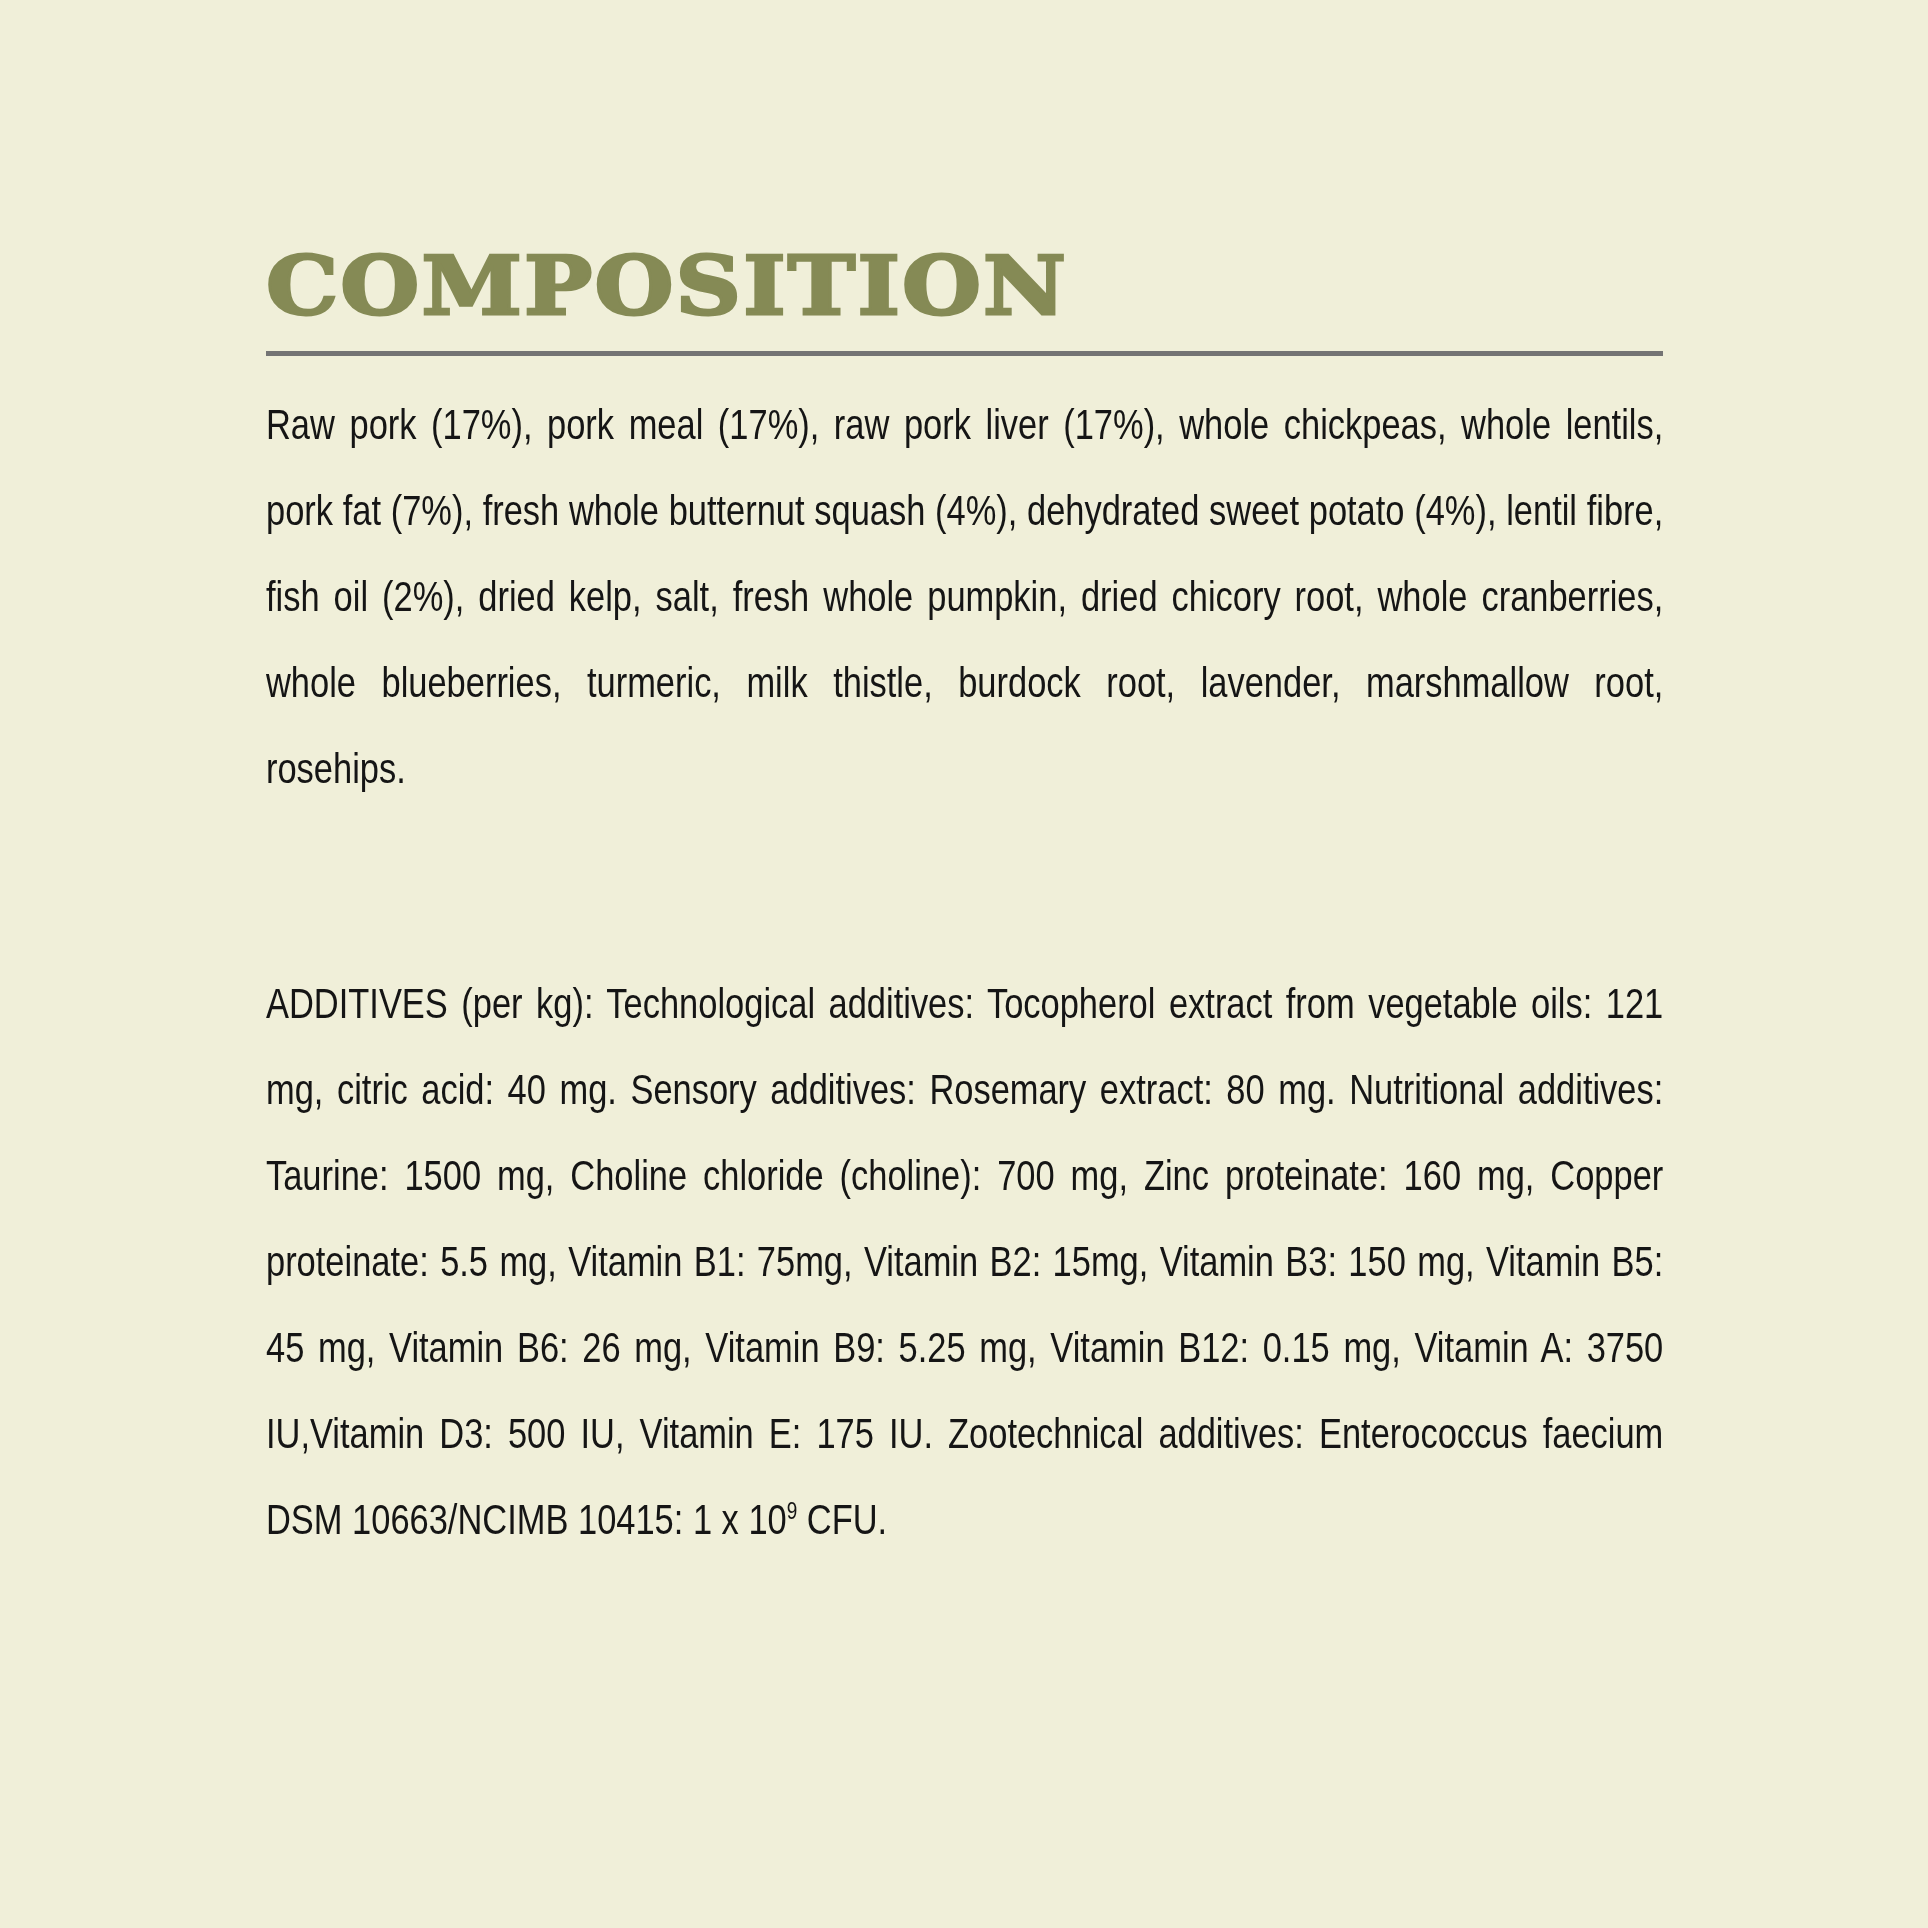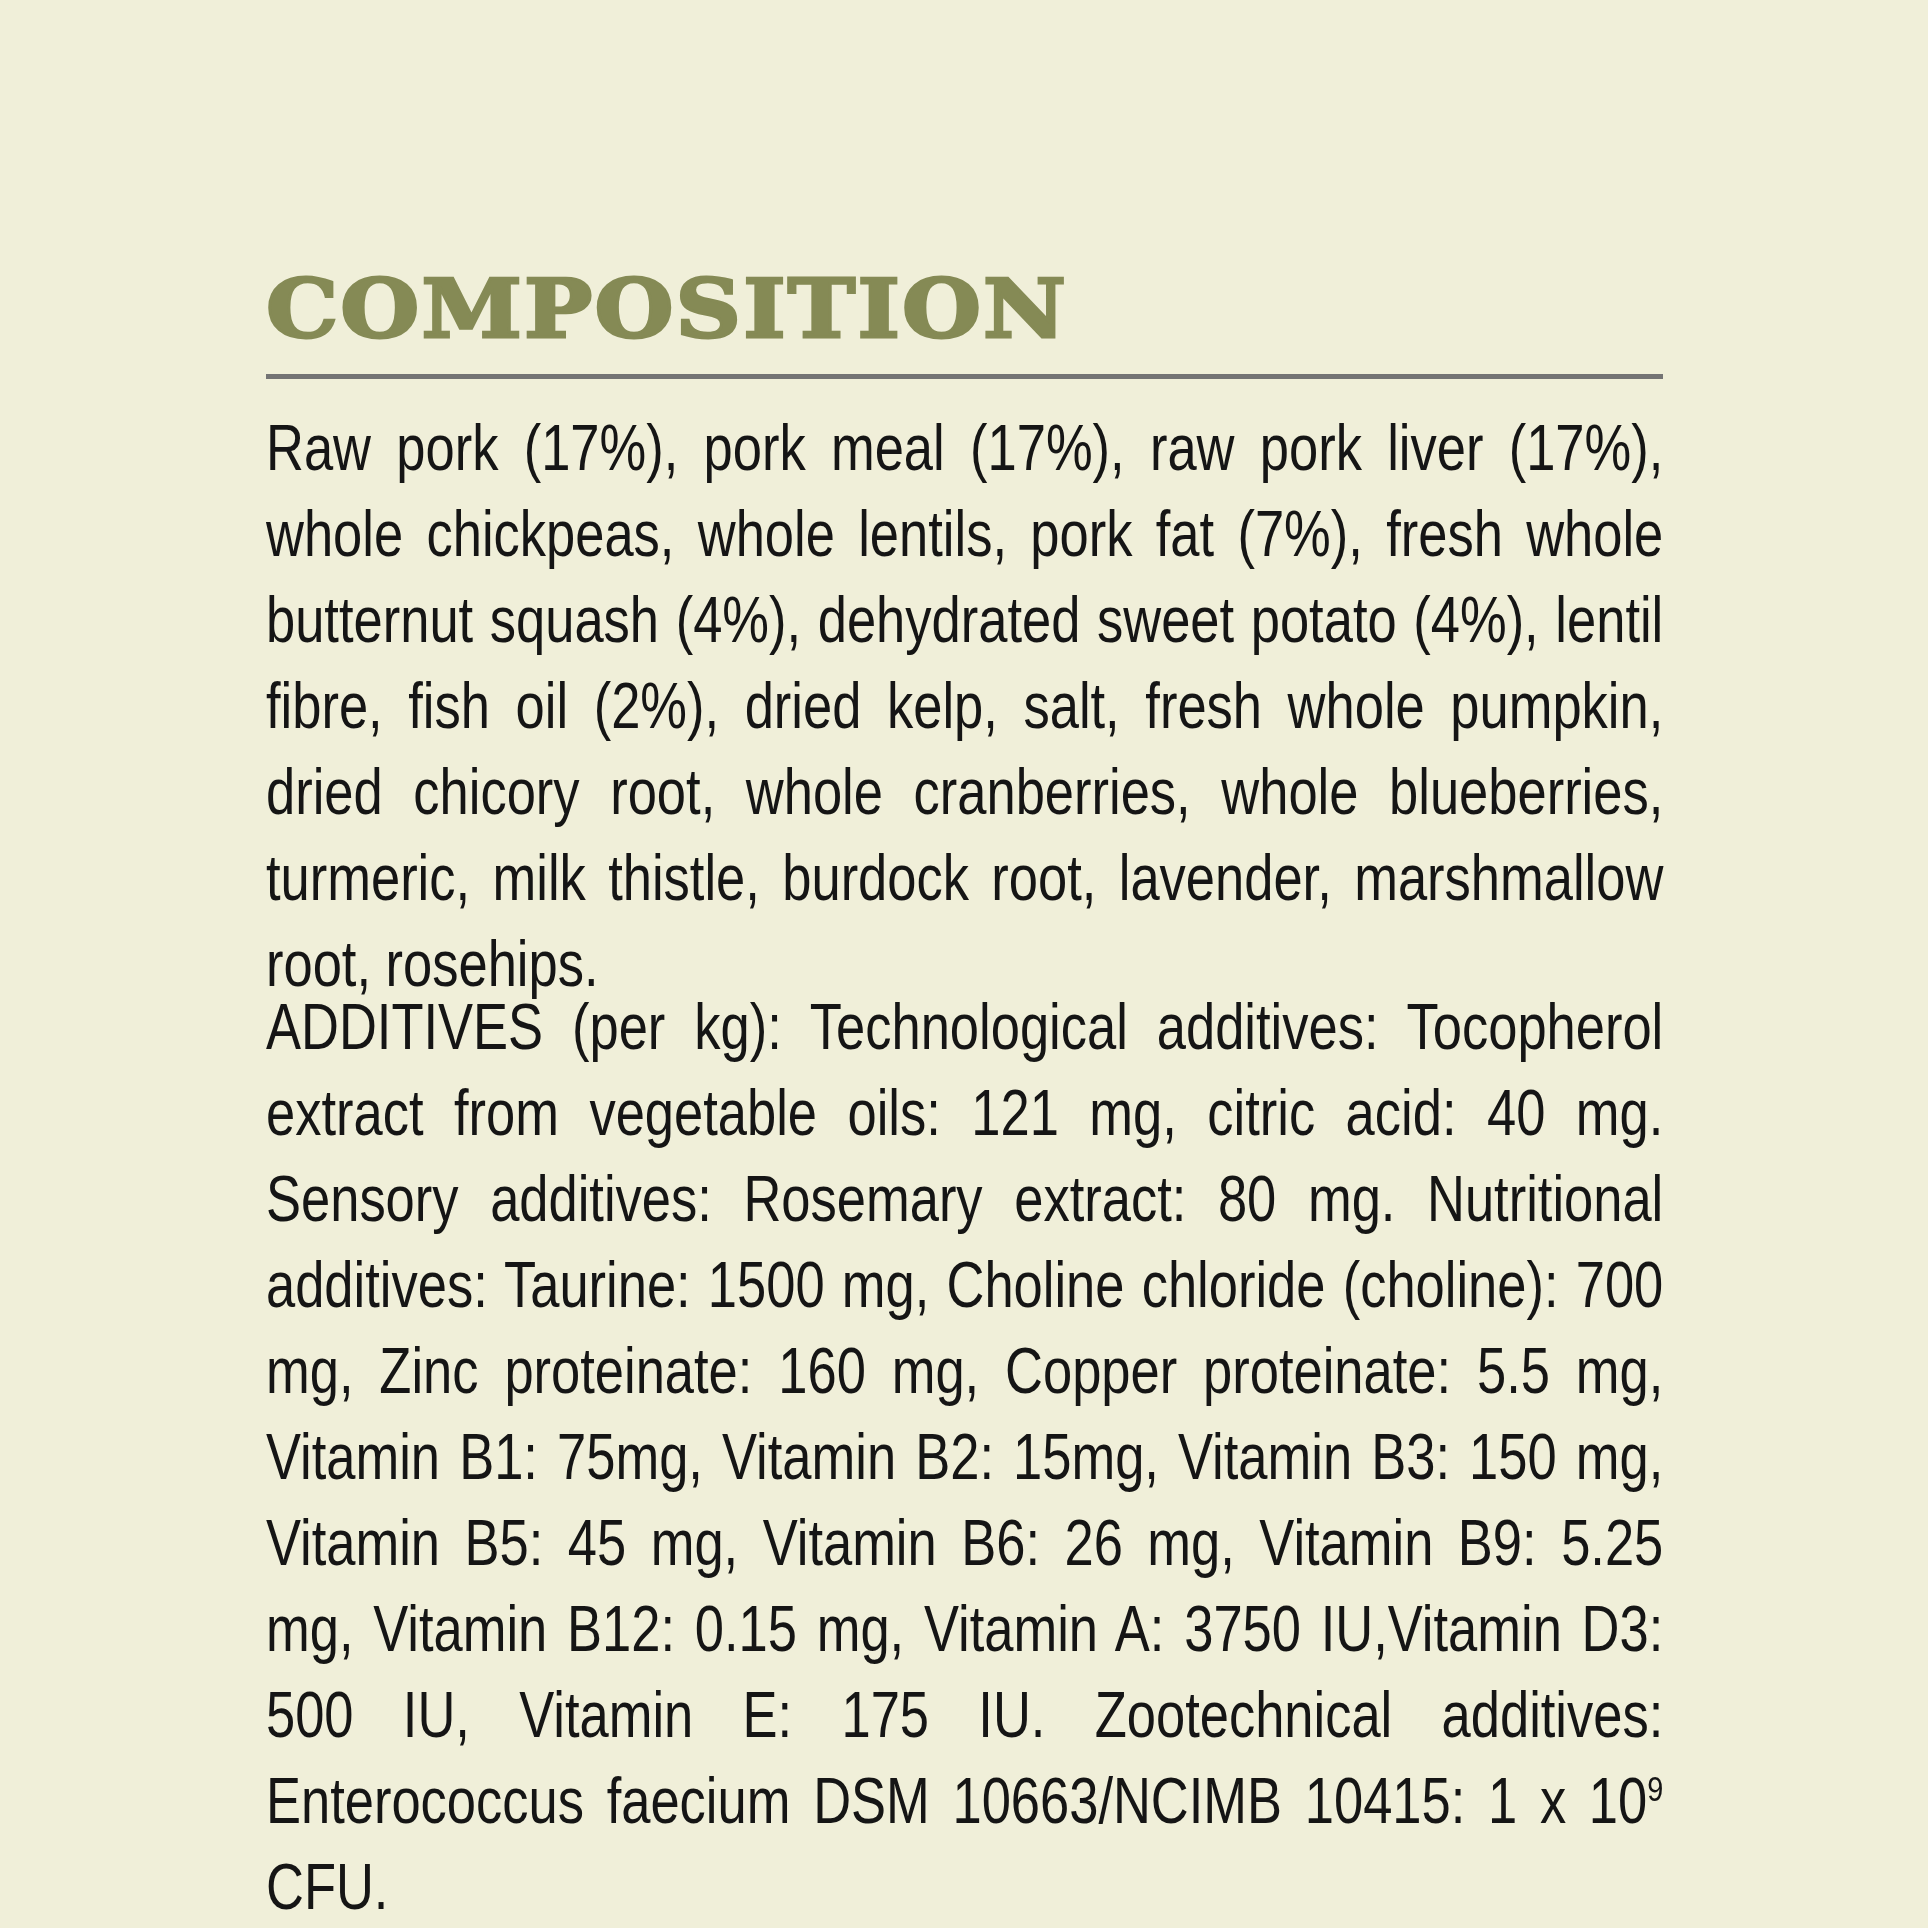--- a/index.html
+++ b/index.html
@@ -9,21 +9,21 @@
   body {
     width: 1928px;
     height: 1928px;
     background: #f0efd9;
     position: relative;
     overflow: hidden;
   }
   .panel {
     position: absolute;
     left: 266px;
-    top: 264px;
+    top: 241px;
     width: 1397px;
   }
   .title {
     font-family: "DejaVu Serif", "Liberation Serif", serif;
     font-weight: bold;
     font-size: 81px;
     letter-spacing: 1.9px;
     color: #858a55;
     line-height: 90px;
     margin: 0;
@@ -38,21 +38,21 @@
     top: 110px;
     width: 1397px;
     height: 4.7px;
     background: #747474;
   }
   .body-text {
     position: absolute;
     left: 0;
     width: 1397px;
     font-family: "Liberation Sans", "DejaVu Sans", sans-serif;
-    font-size: 64px;
+    font-size: 42px;
     line-height: 86px;
     color: #151515;
     text-align: justify;
     margin: 0;
   }
   .body-text .inner {
     display: block;
     transform: scaleX(0.82);
     transform-origin: left top;
     width: 1704px;

